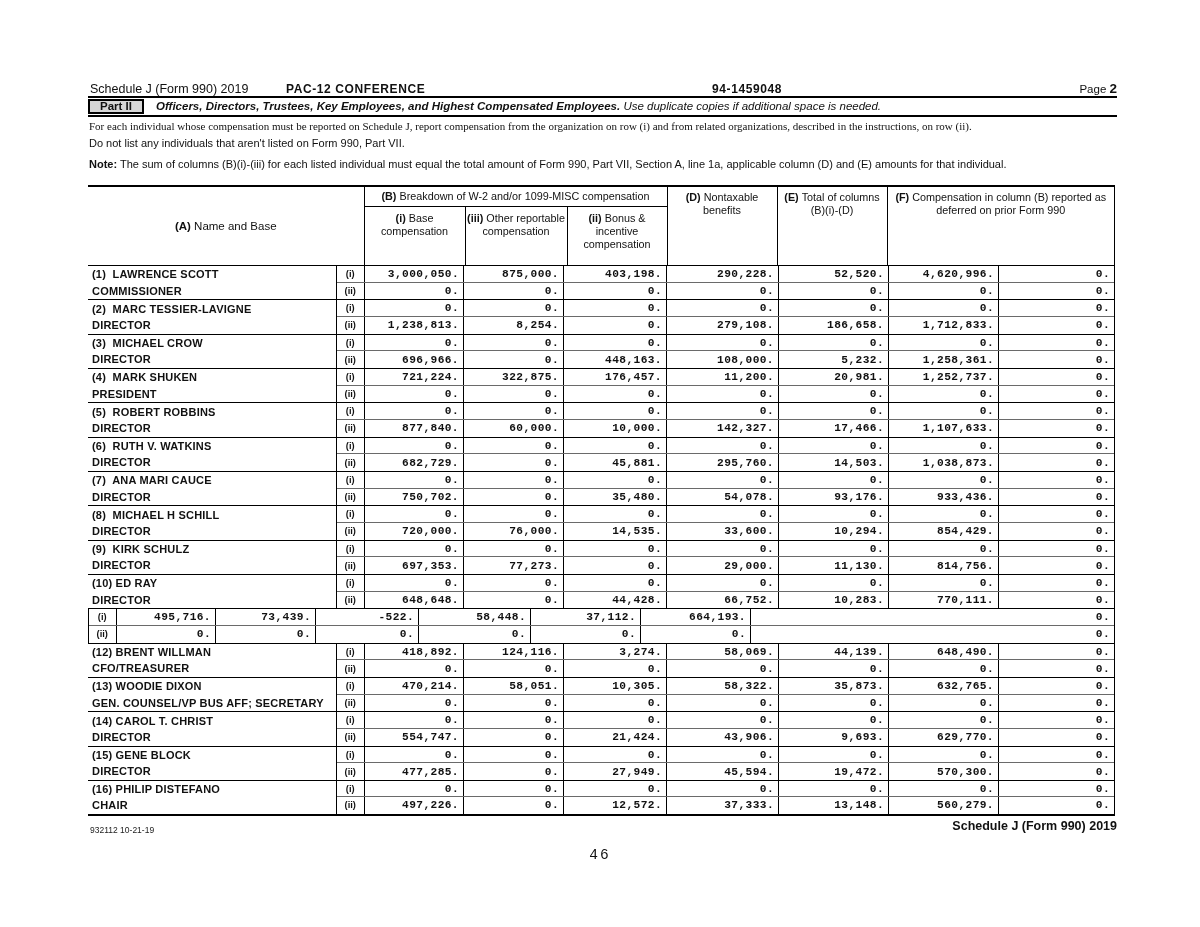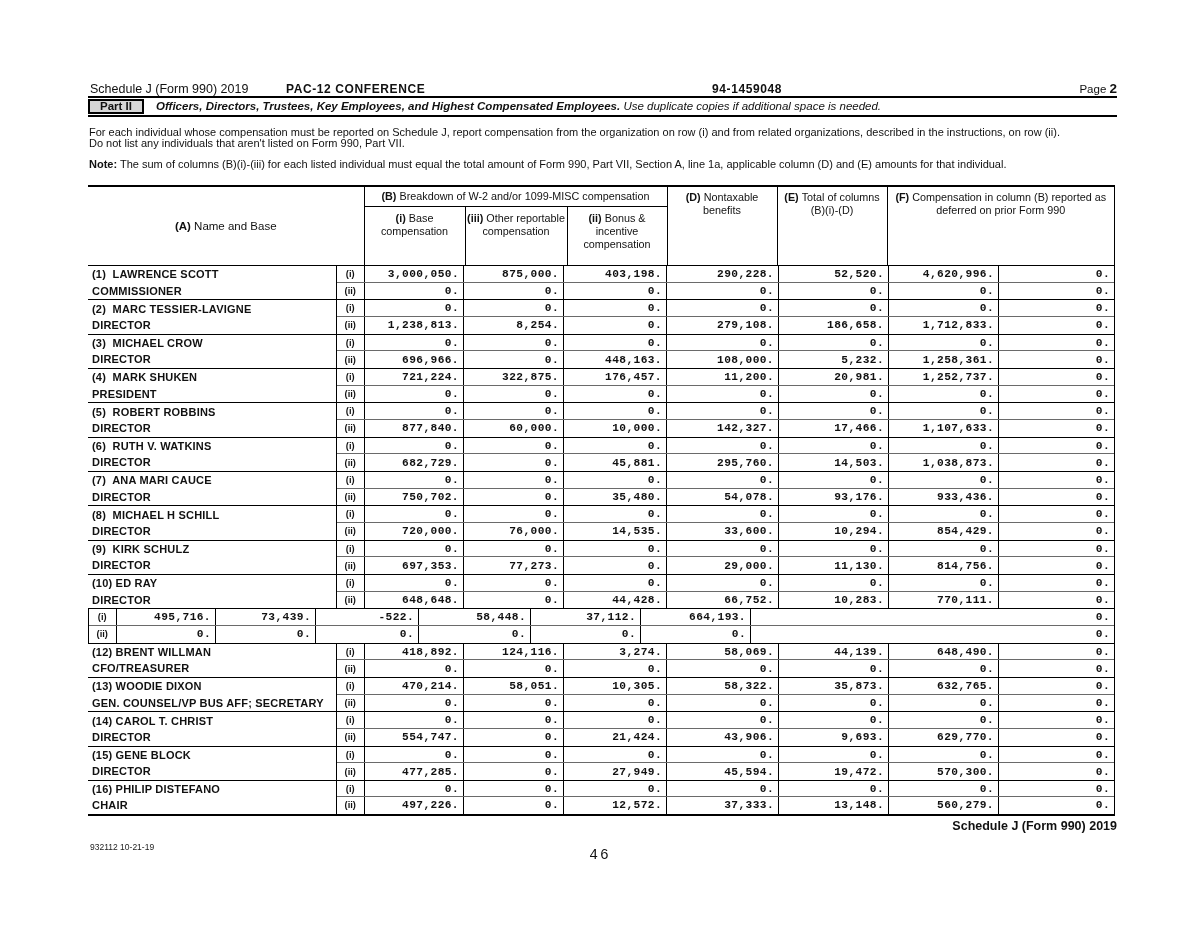--- a/index.html
+++ b/index.html
@@ -22,21 +22,21 @@
 
   
   .partrow{position:absolute;left:88px;top:99px;width:1029px;height:14px;}
   .partbox{position:absolute;left:0;top:0;width:56px;height:15px;border:2px solid #000;
            background:#d6d6d6;font-weight:bold;font-size:11.5px;text-align:center;line-height:11px;}
   .parttitle{position:absolute;left:68px;top:1px;font-size:11.5px;white-space:nowrap;font-style:italic;}
   .rule2{position:absolute;left:88px;top:115px;width:1029px;height:1.6px;background:#000;}
 
   
   .para{position:absolute;left:89px;width:1100px;font-size:11px;white-space:nowrap;}
-  .p1{top:126px;} .p2{top:137px;} .pnote{top:158px;}
+  .p1{top:120px;font-family:Liberation Serif, serif;} .p2{top:137px;} .pnote{top:158px;}
 
   
   .tbl{position:absolute;left:88px;top:185px;width:1027px;
        border-top:2px solid #000;border-right:1.6px solid #000;}
   .thead{display:flex;height:79px;border-bottom:1.6px solid #000;font-size:10.8px;line-height:13px;}
   .h-a{width:275.5px;display:flex;align-items:center;justify-content:center;text-align:center;font-size:11.5px;}
   .h-bgroup{width:303px;border-left:1.6px solid #000;display:flex;flex-direction:column;justify-content:flex-end;}
   .h-btitle{height:20px;border-bottom:1px solid #000;display:flex;align-items:center;justify-content:center;white-space:nowrap;}
   .h-bsubs{flex:1;display:flex;}
   .h-sub{padding-top:5px;text-align:center;}
@@ -57,21 +57,21 @@
   .lbl{width:27.5px;border-right:1.6px solid #000;display:flex;align-items:center;justify-content:center;
        font-weight:bold;font-size:9.3px;}
   .num{display:flex;align-items:center;justify-content:flex-end;padding-right:4px;
        font-family:"Liberation Mono","DejaVu Sans Mono",monospace;font-size:11.2px;letter-spacing:.4px;font-weight:bold;}
   .num.c1{width:98.5px;} .num.c2{width:100px;} .num.c3{width:103px;} .num.c4{width:112px;}
   .num.c5{width:110px;} .num.c6{width:110px;} .num.c7{flex:1;}
   .num + .num{border-left:1px solid #000;}
 
   
   .sched-ref{position:absolute;right:83px;top:819px;font-size:12.5px;font-weight:bold;}
-  .formcode{position:absolute;left:90px;top:842px;font-size:8.5px;color:#222;}
+  .formcode{position:absolute;left:90px;top:825px;font-size:8.5px;color:#222;}
   .pagenum{position:absolute;left:0;top:847px;width:1200px;text-align:center;
            font-family:"Liberation Mono","DejaVu Sans Mono",monospace;font-size:14.5px;letter-spacing:2px;}
 </style>
 </head>
 <body>
 
 <div class="hdr">
   <span class="form-id">Schedule J (Form 990) 2019</span>
   <span class="org mono">PAC-12 CONFERENCE</span>
   <span class="ein mono">94-1459048</span>

